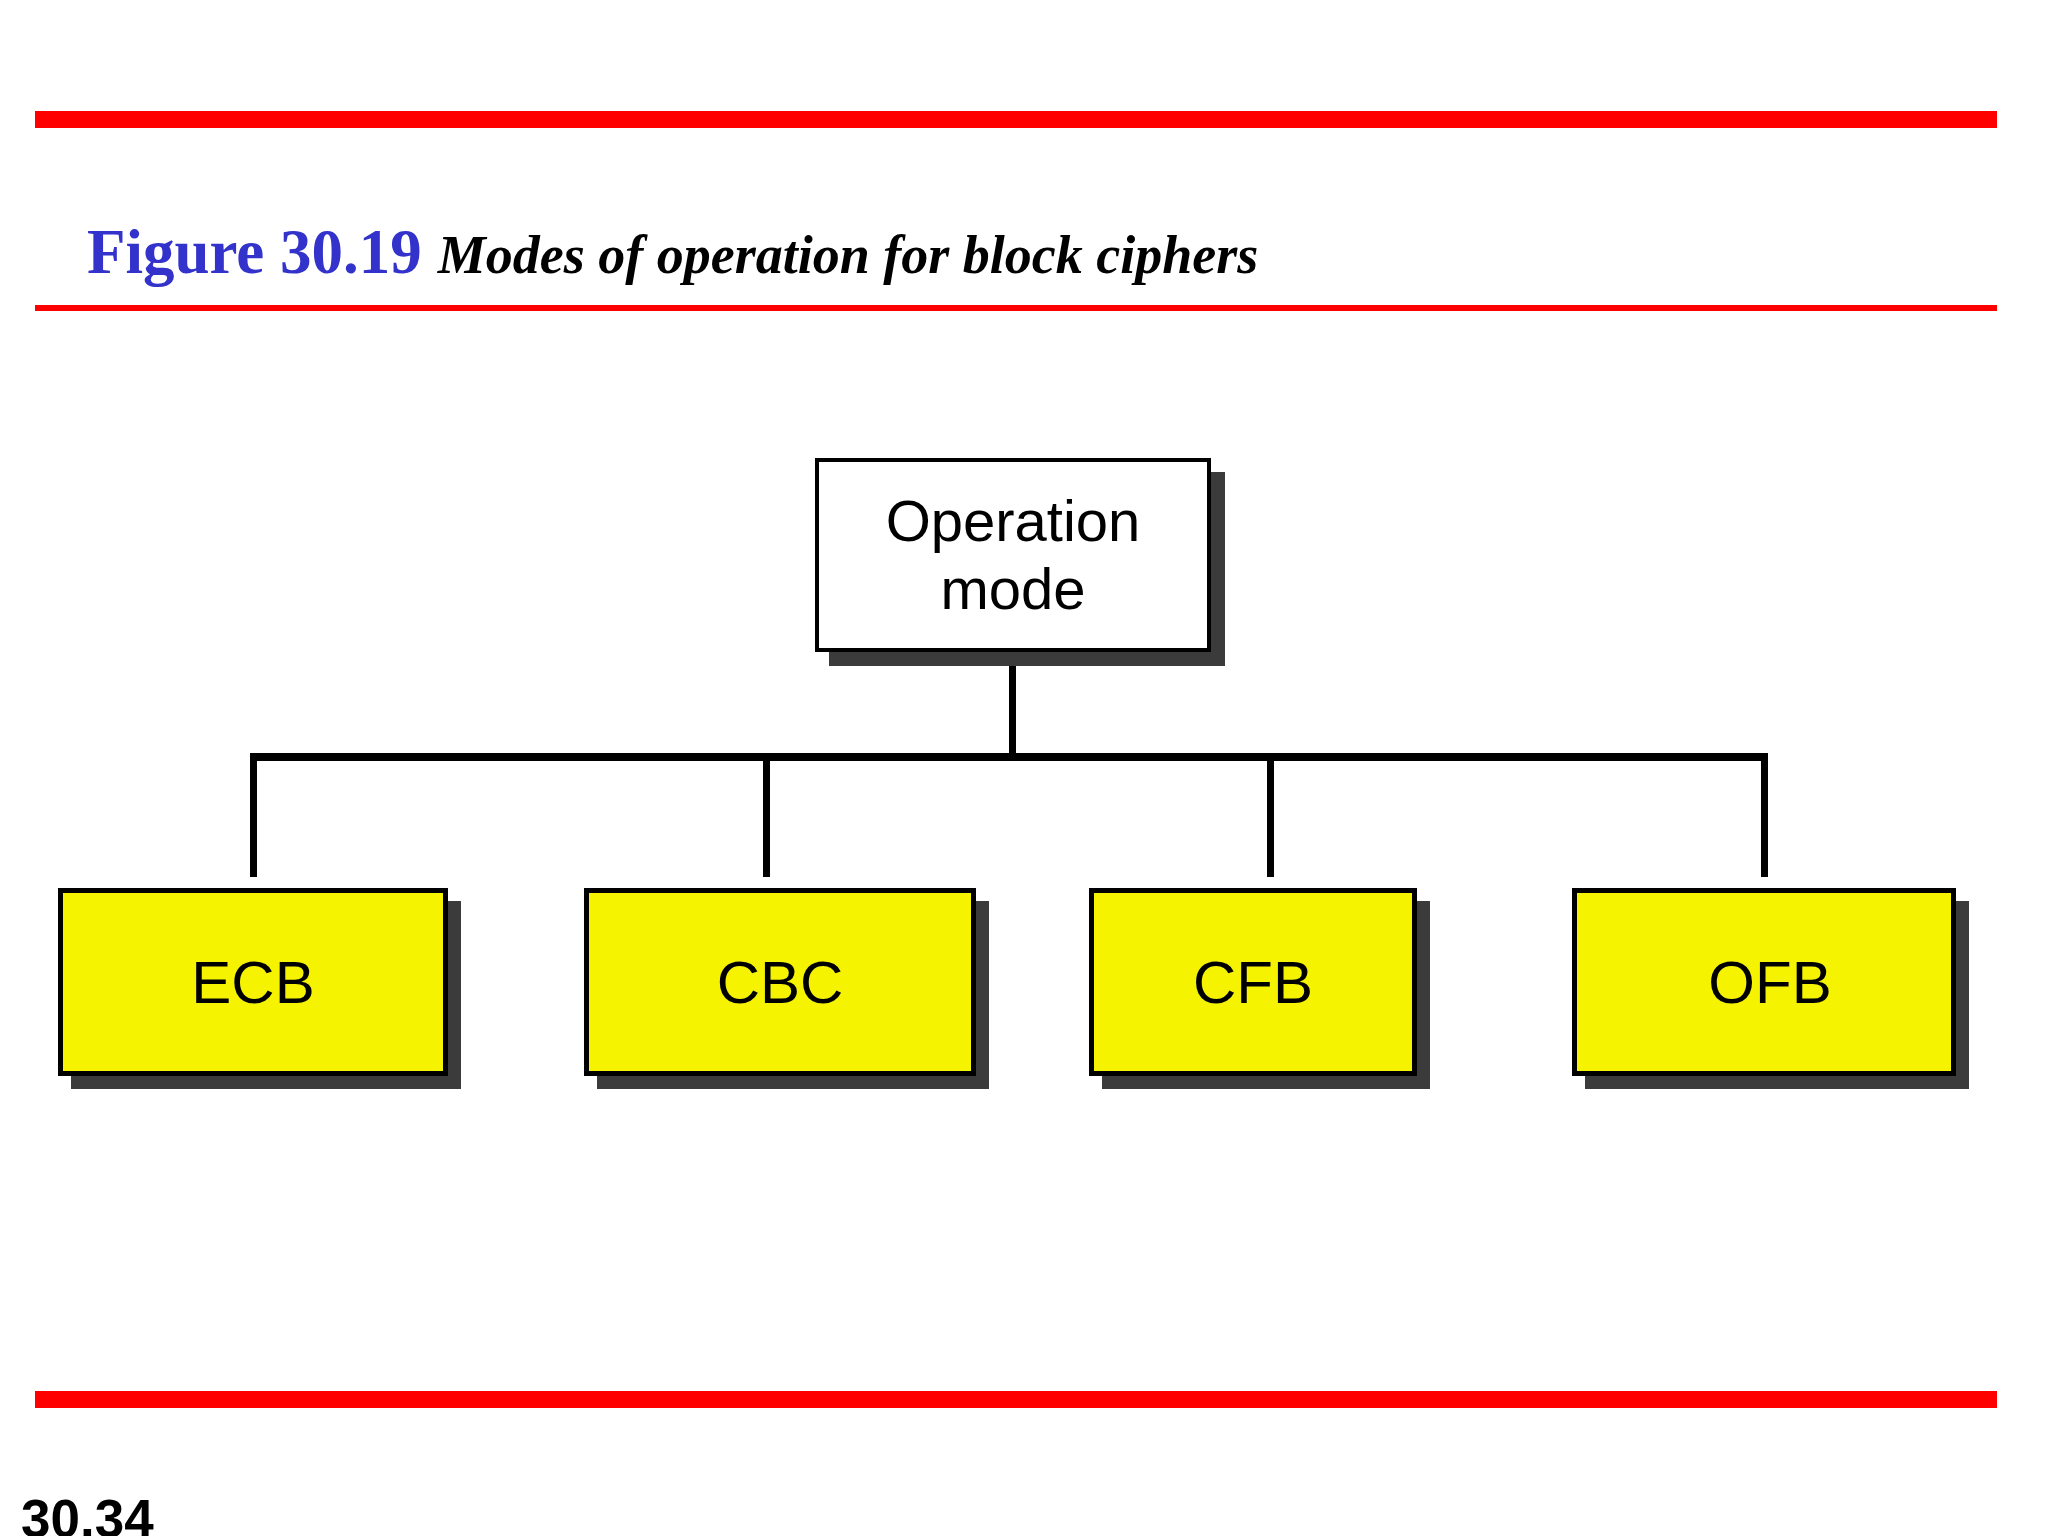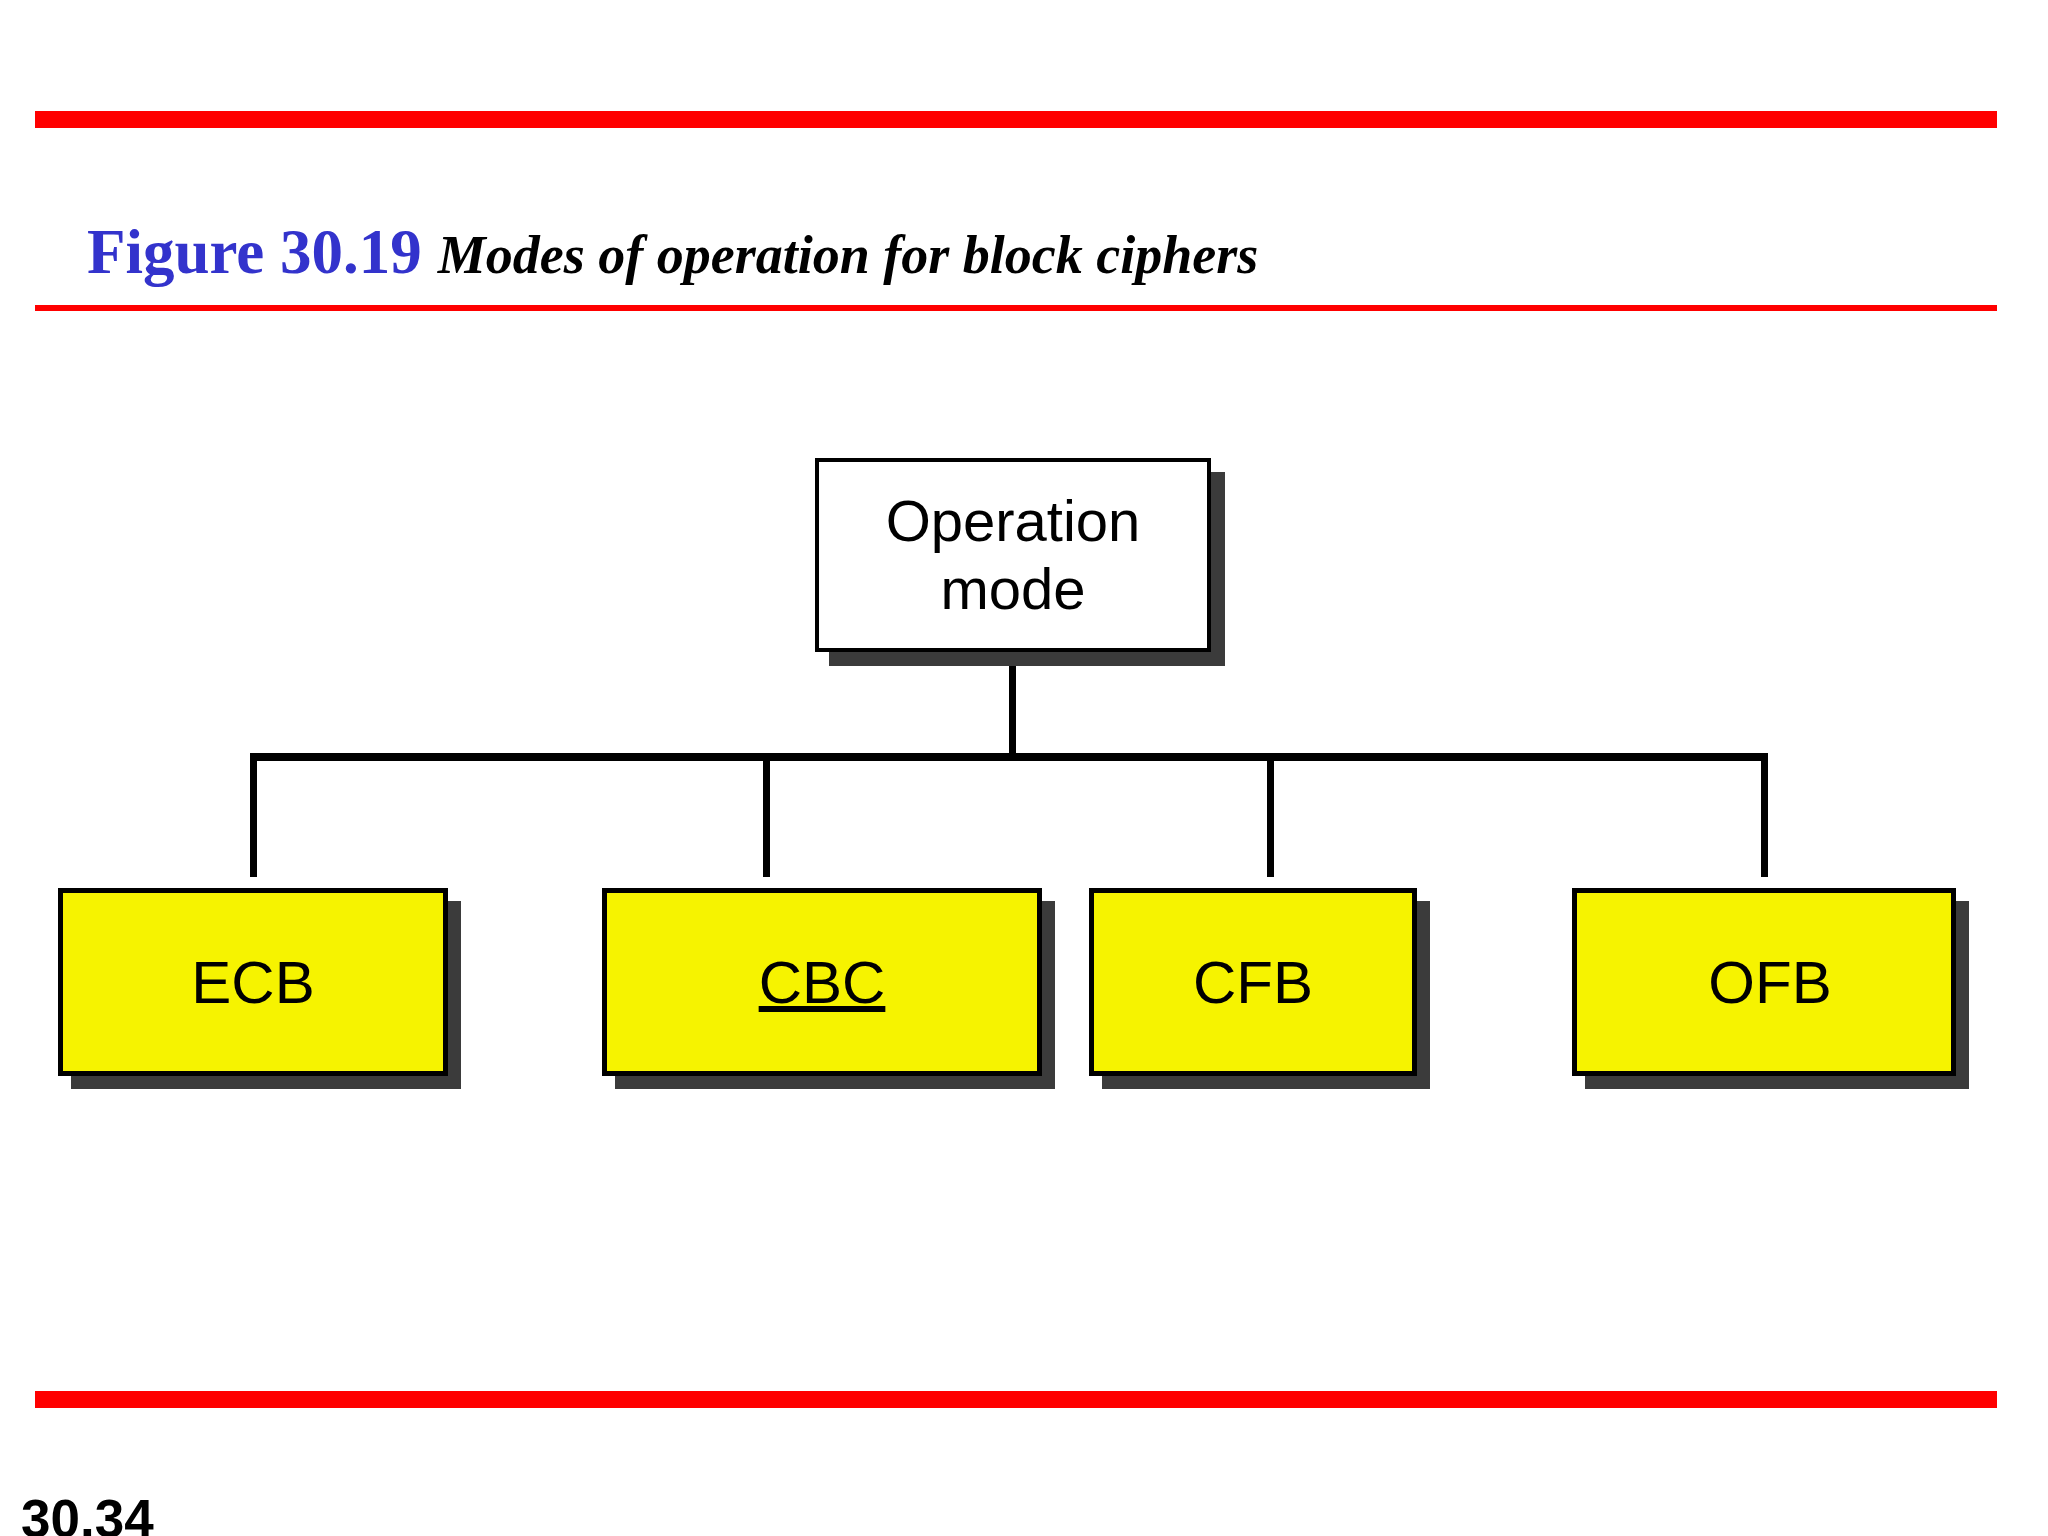--- a/index.html
+++ b/index.html
@@ -91,21 +91,21 @@
   .leaf {
     top: 872px;
     height: 188px;
     background: var(--box-yellow, #F6F300);
     border: 5px solid #000000;
     box-shadow: 13px 13px 0 0 var(--shadow-gray, #3B3B3B);
     font-size: 60px;
     margin-top: 16px;
   }
   .leaf-1 { left: 58px;   width: 390px; }
-  .leaf-2 { left: 602px;  width: 440px; text-decoration: underline; }
+  .leaf-2 { left: 584px;  width: 392px; }
   .leaf-3 { left: 1089px; width: 328px; }
   .leaf-4 { left: 1572px; width: 384px; padding-left: 12px; }
 
   
   .page-num {
     position: absolute;
     left: 21px;
     top: 1488px;
     font-size: 53px;
     font-weight: bold;

